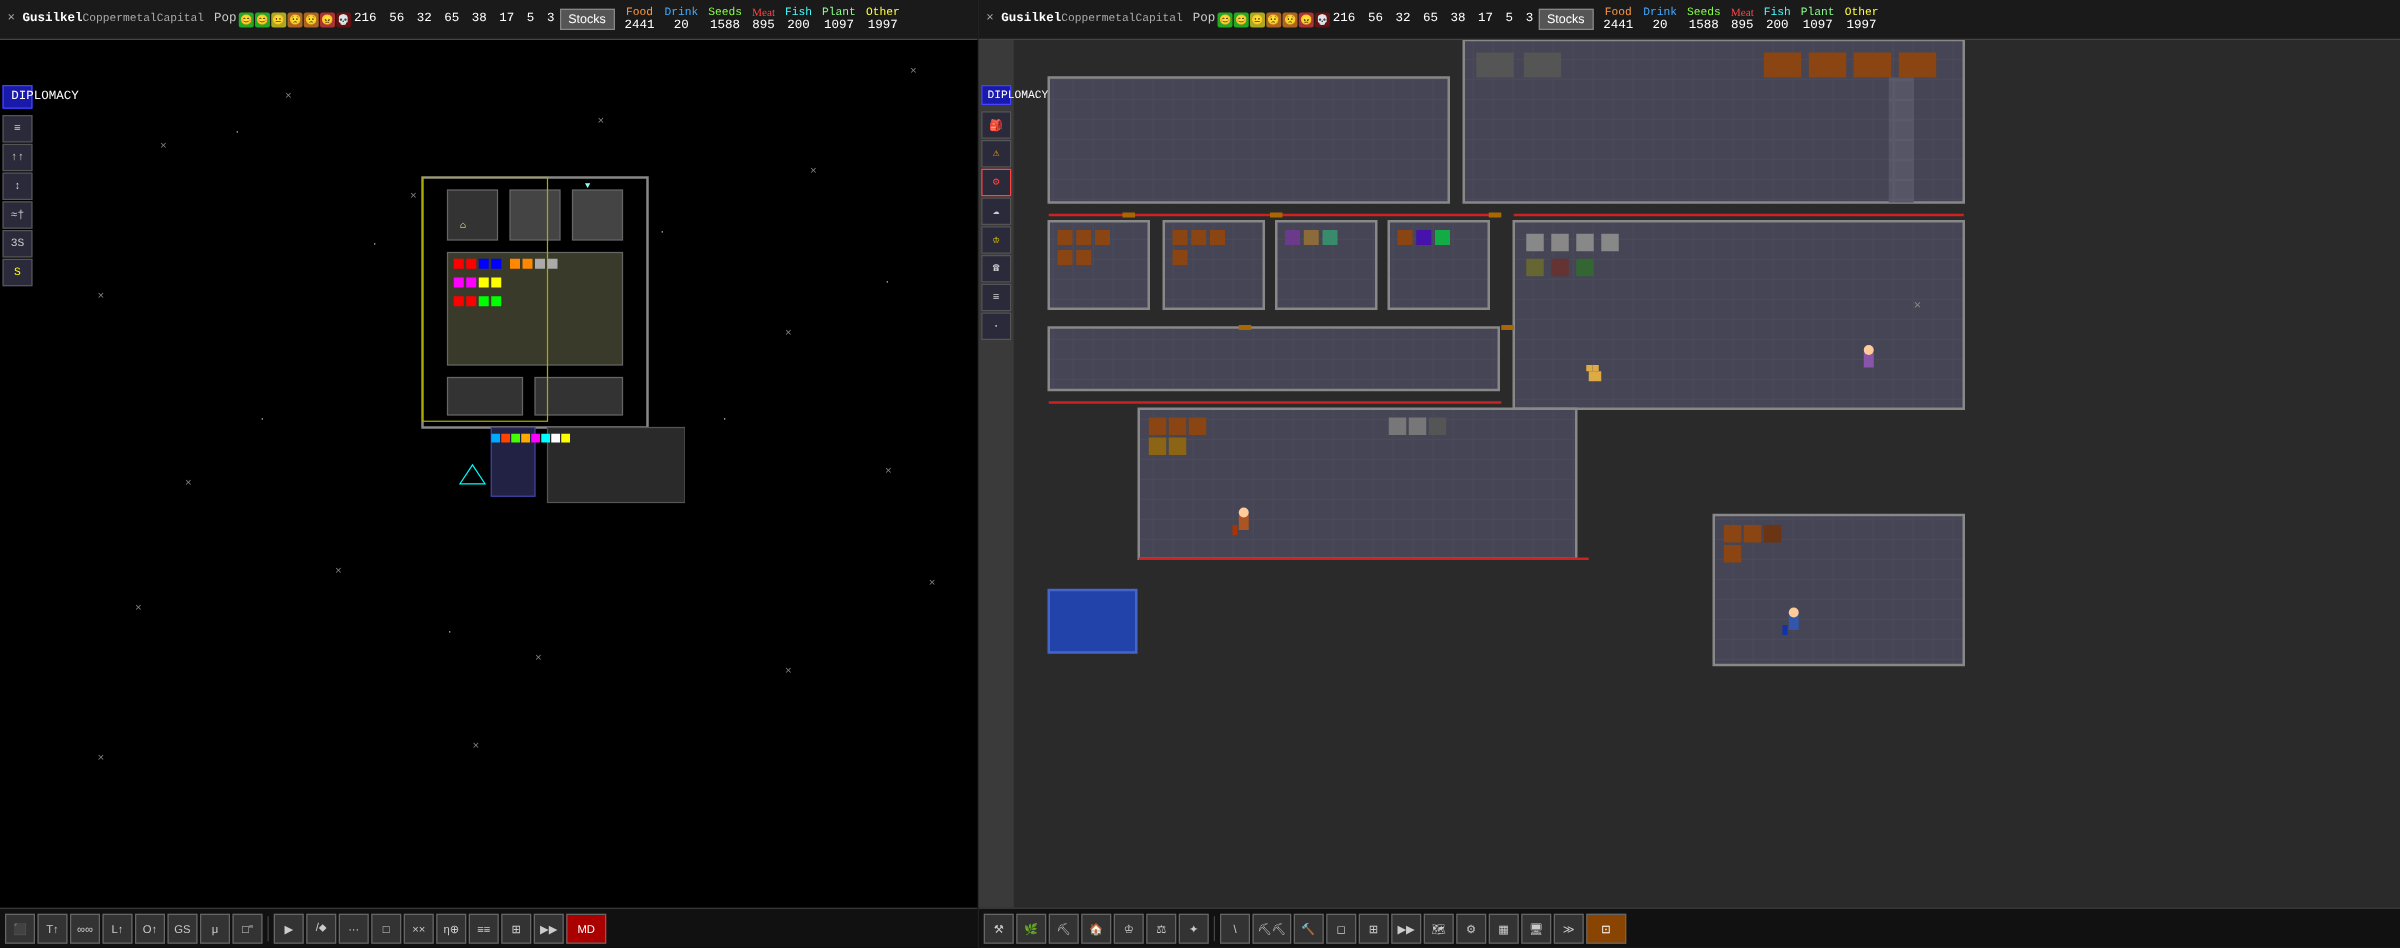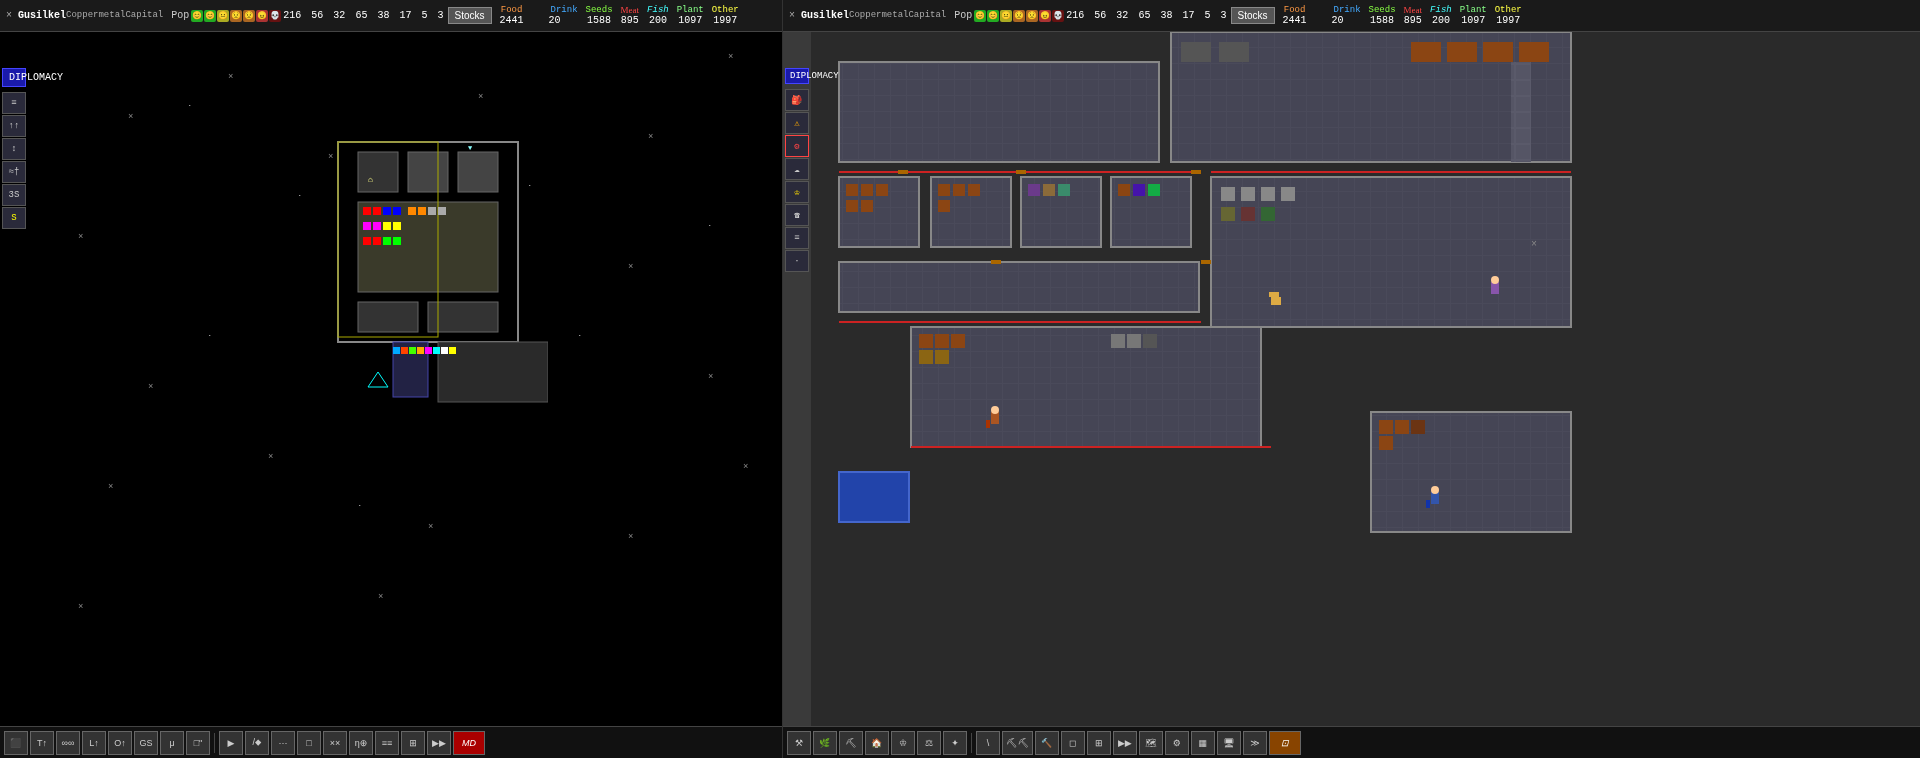--- a/index.html
+++ b/index.html
@@ -124,24 +124,24 @@
       flex-direction: column;
       align-items: center;
     }
 
     .resource-label {
       color: #aaa;
       font-size: 9px;
     }
 
     .resource-label.food { color: #ff9944; }
-    .resource-label.drink { color: #44aaff; margin-left: 19px; }
+    .resource-label.drink { color: #44aaff; }
     .resource-label.seeds { color: #88ff44; }
     .resource-label.meat { color: #ff4444; font-family: Liberation Serif, serif; }
-    .resource-label.fish { color: #44ffff; font-style: italic; }
+    .resource-label.fish { color: #44ffff; }
     .resource-label.plant { color: #88ff88; }
     .resource-label.other { color: #ffff44; }
 
     .resource-val {
       color: #fff;
       font-size: 10px;
     }
 
     
     .sidebar-icons {
@@ -211,21 +211,20 @@
       font-size: 9px;
       cursor: pointer;
       display: flex;
       align-items: center;
       justify-content: center;
       padding: 0 3px;
     }
 
     .toolbar-btn.wide {
       min-width: 32px;
-      font-style: italic;
     }
 
     
     .right-map-area {
       flex: 1;
       position: relative;
       overflow: hidden;
       background: #3a3a3a;
     }
 

